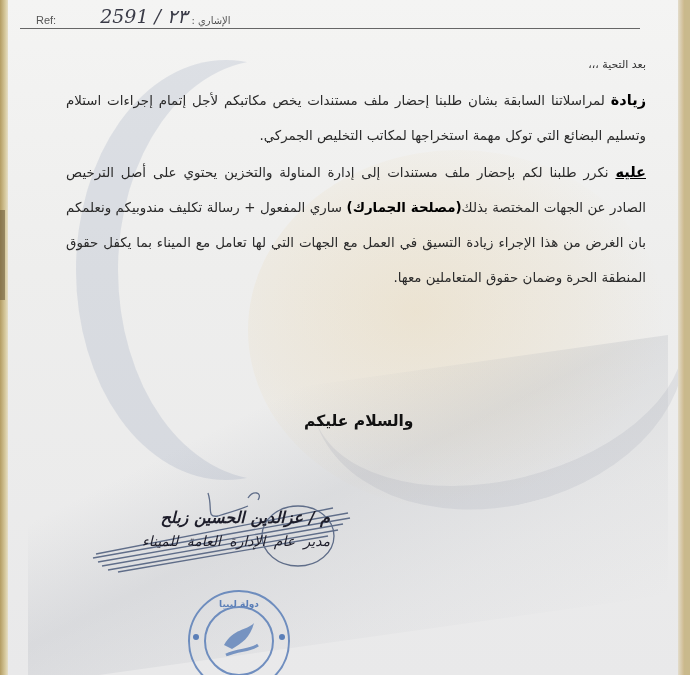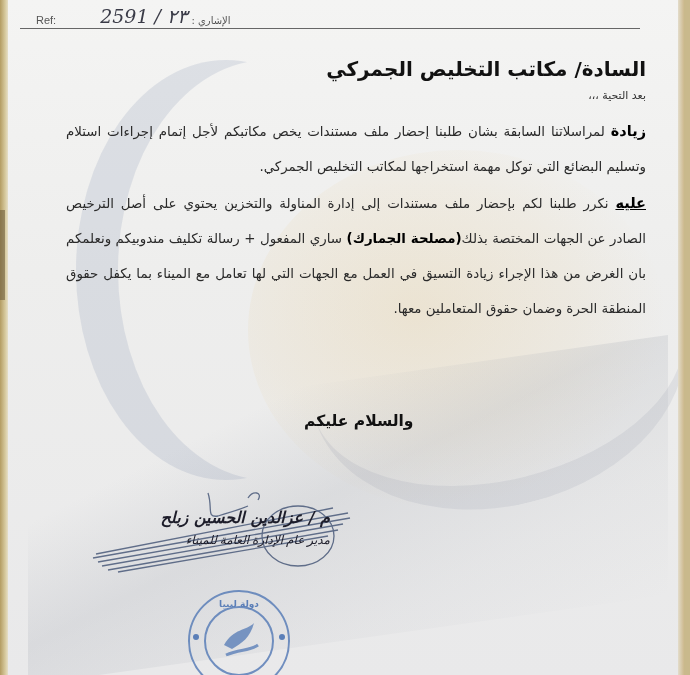--- a/index.html
+++ b/index.html
@@ -75,21 +75,21 @@
   .para b { font-size: 14.5px; color: #000; }
   .para2 { margin-top: 2px; }
   .closing {
     position: absolute; left: 296px; top: 412px; direction: rtl;
     font-weight: bold; font-size: 15.5px; color: #111;
   }
   .signature {
     position: absolute; left: 92px; top: 508px; width: 230px; direction: rtl; text-align: right;
   }
   .sig-name { font-family: "DejaVu Serif", serif; font-size: 16px; font-weight: bold; color: #1d1d2a; font-style: italic; }
-  .sig-title { font-family: Liberation Serif, serif; font-size: 12px; color: #1d1d2a; margin-top: 6px; font-style: italic; }
+  .sig-title { font-family: Liberation Mono, monospace; font-size: 14px; color: #1d1d2a; margin-top: 6px; font-style: italic; }
   .scribble { position: absolute; left: 80px; top: 488px; }
   .stamp { position: absolute; left: 176px; top: 583px; }
 </style>
 </head>
 <body>
 
 <div class="edge-left">
     <div class="dark"></div>
   </div>
 
@@ -100,21 +100,20 @@
   <div class="wm wm-grey"></div>
 
   <div class="ref">
     <span class="ref-label">Ref:</span>
     <span class="ref-value">2591 / ٢٣</span>
     <span class="ref-label-ar">: الإشاري</span>
   </div>
   <div class="header-rule"></div>
 
   <div class="letter">
-    <div class="salutation">السادة/ مكاتب التخليص الجمركي</div>
     <div class="greeting">بعد التحية ،،،</div>
 
     <p class="para">
       <b>زيادة</b><span> لمراسلاتنا السابقة بشان طلبنا إحضار ملف مستندات يخص مكاتبكم لأجل إتمام إجراءات استلام وتسليم البضائع التي توكل مهمة استخراجها لمكاتب التخليص الجمركي.</span>
     </p>
 
     <p class="para para2">
       <b style="text-decoration: underline;">عليه</b><span> نكرر طلبنا لكم بإحضار ملف مستندات إلى إدارة المناولة والتخزين يحتوي على أصل الترخيص الصادر عن الجهات المختصة بذلك</span><b style="font-size:13.4px;">(مصلحة الجمارك)</b><span> ساري المفعول + رسالة تكليف مندوبيكم ونعلمكم بان الغرض من هذا الإجراء زيادة التسيق في العمل مع الجهات التي لها تعامل مع الميناء بما يكفل حقوق المنطقة الحرة وضمان حقوق المتعاملين معها.</span>
     </p>
   </div>

